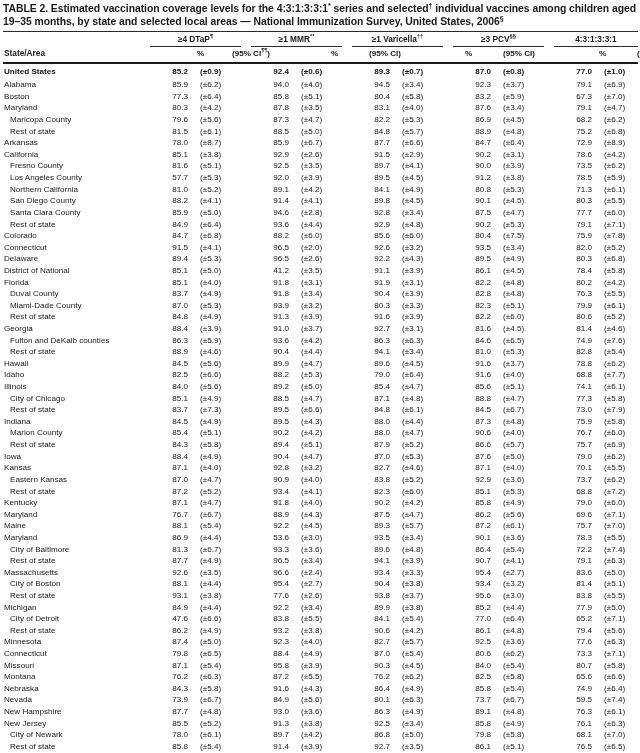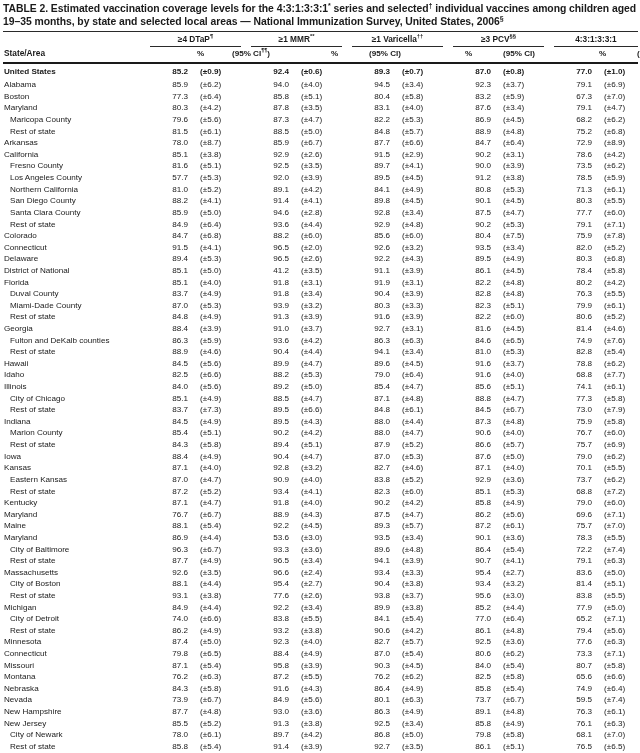--- a/index.html
+++ b/index.html
@@ -619,21 +619,21 @@
         <span class="ci">(±3.0)</span>
         <span class="pct">93.5</span>
         <span class="ci">(±3.4)</span>
         <span class="pct">90.1</span>
         <span class="ci">(±3.6)</span>
         <span class="pct">78.3</span>
         <span class="ci last">(±5.5)</span>
       </div>
       <div class="row">
         <div class="area indent">City of Baltimore</div>
-        <span class="pct">96.3</span>
+        <span class="pct">81.3</span>
         <span class="ci">(±6.7)</span>
         <span class="pct">93.3</span>
         <span class="ci">(±3.6)</span>
         <span class="pct">89.6</span>
         <span class="ci">(±4.8)</span>
         <span class="pct">86.4</span>
         <span class="ci">(±5.4)</span>
         <span class="pct">72.2</span>
         <span class="ci last">(±7.4)</span>
       </div>
@@ -697,21 +697,21 @@
         <span class="ci">(±3.4)</span>
         <span class="pct">89.9</span>
         <span class="ci">(±3.8)</span>
         <span class="pct">85.2</span>
         <span class="ci">(±4.4)</span>
         <span class="pct">77.9</span>
         <span class="ci last">(±5.0)</span>
       </div>
       <div class="row">
         <div class="area indent">City of Detroit</div>
-        <span class="pct">74.0</span>
+        <span class="pct">47.6</span>
         <span class="ci">(±6.6)</span>
         <span class="pct">83.8</span>
         <span class="ci">(±5.5)</span>
         <span class="pct">84.1</span>
         <span class="ci">(±5.4)</span>
         <span class="pct">77.0</span>
         <span class="ci">(±6.4)</span>
         <span class="pct">65.2</span>
         <span class="ci last">(±7.1)</span>
       </div>

